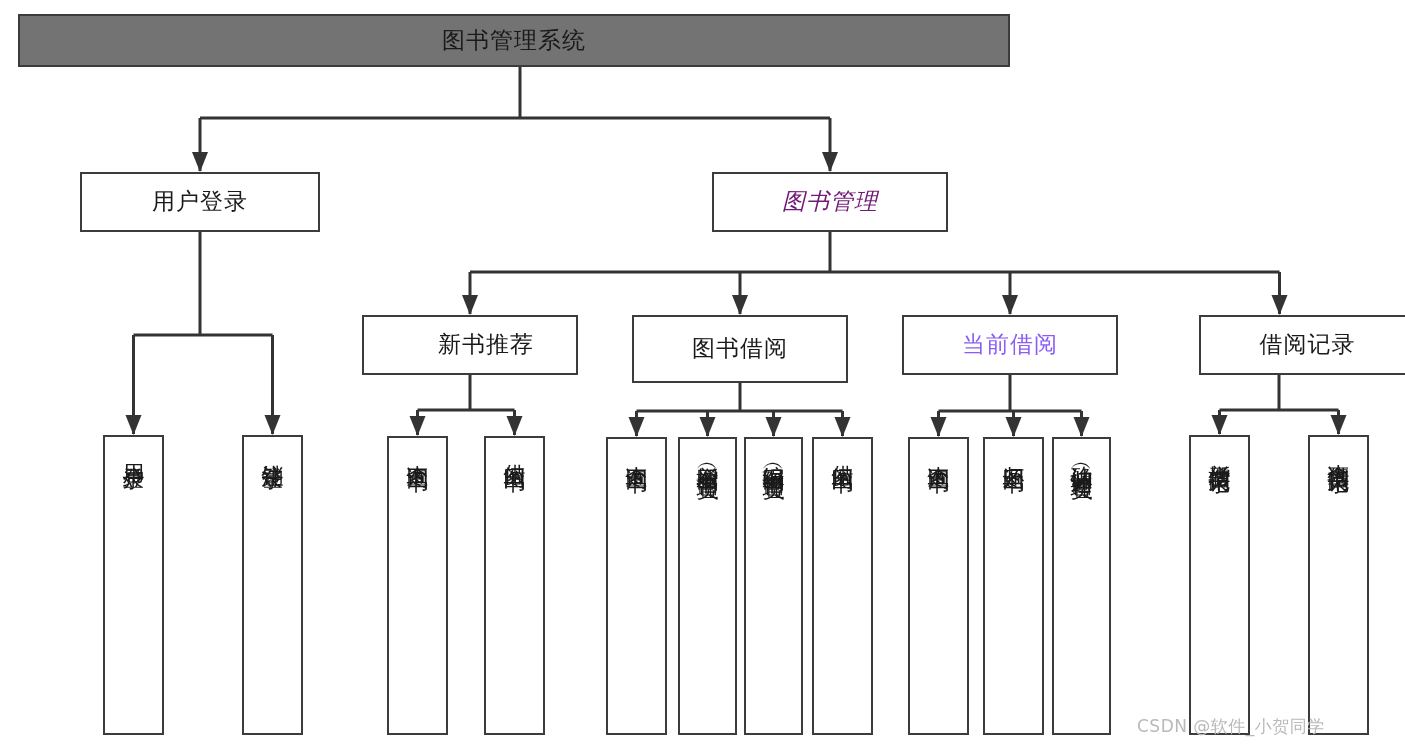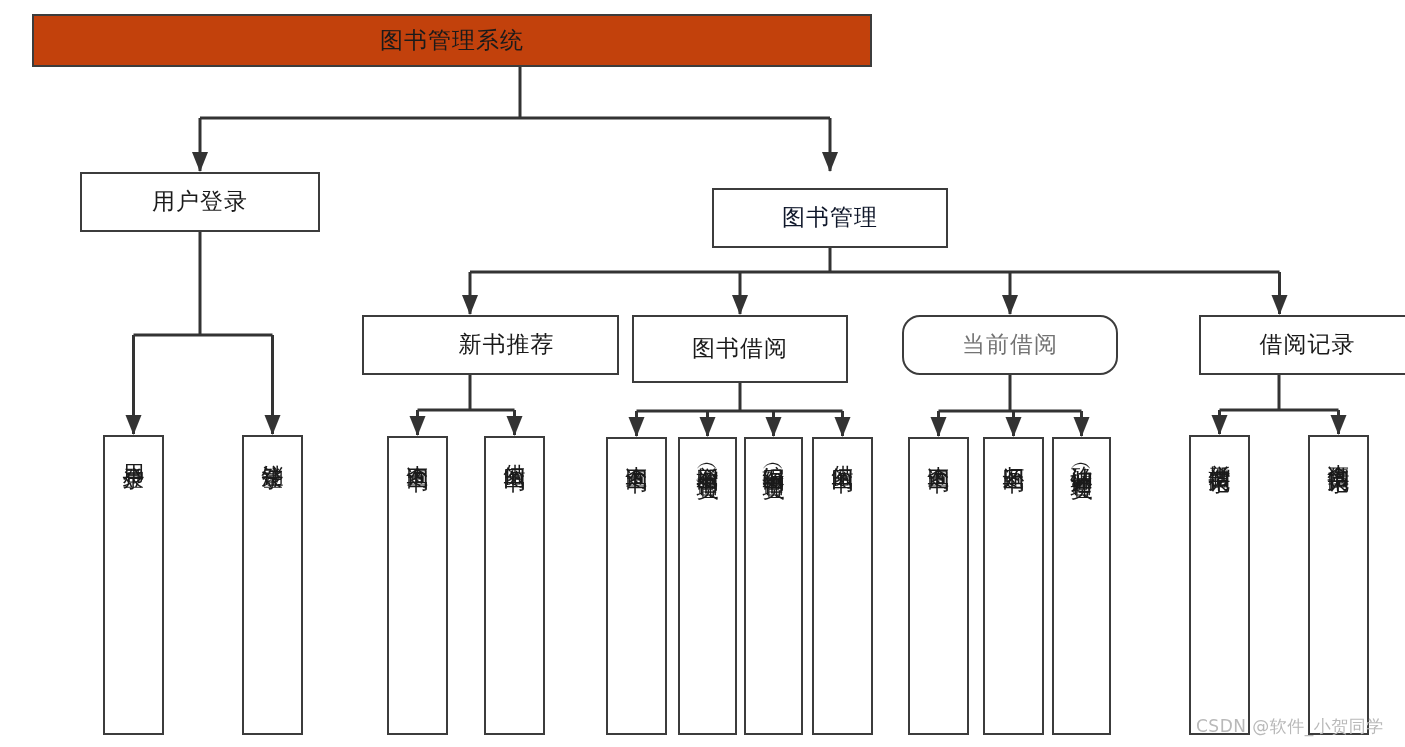--- a/index.html
+++ b/index.html
@@ -112,36 +112,36 @@
       <line x1="1081.5" y1="411" x2="1081.5" y2="436" stroke="#333333" stroke-width="3"></line>
       <polygon points="1073.5,417 1089.5,417 1081.5,437" fill="#333333"></polygon>
       <line x1="1279" y1="375" x2="1279" y2="410" stroke="#333333" stroke-width="3"></line>
       <line x1="1219.5" y1="410" x2="1338.5" y2="410" stroke="#333333" stroke-width="3"></line>
       <line x1="1219.5" y1="410" x2="1219.5" y2="434" stroke="#333333" stroke-width="3"></line>
       <polygon points="1211.5,415 1227.5,415 1219.5,435" fill="#333333"></polygon>
       <line x1="1338.5" y1="410" x2="1338.5" y2="434" stroke="#333333" stroke-width="3"></line>
       <polygon points="1330.5,415 1346.5,415 1338.5,435" fill="#333333"></polygon>
     </svg>
   <div id="node-layer">
-      <div class="node horiz" style="left: 32px; top: 14px; width: 840px; height: 53px; border-color: rgb(60, 60, 60); background: #c2410c; color: rgb(26, 26, 26);">
+      <div class="node horiz" style="left: 18px; top: 14px; width: 992px; height: 53px; border-color: rgb(60, 60, 60); background: #737373; color: rgb(26, 26, 26);">
         <span>图书管理系统</span>
       </div>
       <div class="node horiz" style="left: 80px; top: 172px; width: 240px; height: 60px; border-color: rgb(60, 60, 60); background: rgb(255, 255, 255); color: rgb(26, 26, 26);">
         <span>用户登录</span>
       </div>
-      <div class="node horiz" style="left: 712px; top: 188px; width: 236px; height: 60px; border-color: rgb(60, 60, 60); background: rgb(255, 255, 255); color: #0f172a;">
+      <div class="node horiz" style="left: 712px; top: 172px; width: 236px; height: 60px; border-color: rgb(60, 60, 60); background: rgb(255, 255, 255); color: #701a75; font-style: italic;">
         <span>图书管理</span>
       </div>
-      <div class="node horiz" style="left: 362px; top: 315px; width: 257px; height: 60px; border-color: rgb(60, 60, 60); background: rgb(255, 255, 255); color: rgb(26, 26, 26); padding-left: 32px;">
+      <div class="node horiz" style="left: 362px; top: 315px; width: 216px; height: 60px; border-color: rgb(60, 60, 60); background: rgb(255, 255, 255); color: rgb(26, 26, 26); padding-left: 32px;">
         <span>新书推荐</span>
       </div>
       <div class="node horiz" style="left: 632px; top: 315px; width: 216px; height: 68px; border-color: rgb(60, 60, 60); background: rgb(255, 255, 255); color: rgb(26, 26, 26);">
         <span>图书借阅</span>
       </div>
-      <div class="node horiz" style="left: 902px; top: 315px; width: 216px; height: 60px; border-color: rgb(60, 60, 60); background: rgb(255, 255, 255); color: #737373; border-radius: 18px;">
+      <div class="node horiz" style="left: 902px; top: 315px; width: 216px; height: 60px; border-color: rgb(60, 60, 60); background: rgb(255, 255, 255); color: #8b5cf6;">
         <span>当前借阅</span>
       </div>
       <div class="node horiz" style="left: 1171px; top: 315px; width: 217px; height: 60px; border-color: rgb(60, 60, 60); background: rgb(255, 255, 255); color: rgb(26, 26, 26); margin-left: 28px;">
         <span>借阅记录</span>
       </div>
       <div class="node vert" style="left: 103px; top: 435px; width: 61px; height: 300px; border-color: rgb(60, 60, 60); background: rgb(255, 255, 255); color: rgb(26, 26, 26);">
         <span class="vtext">用户登录</span>
       </div>
       <div class="node vert" style="left: 242px; top: 435px; width: 61px; height: 300px; border-color: rgb(60, 60, 60); background: rgb(255, 255, 255); color: rgb(26, 26, 26);">
         <span class="vtext">注销登录</span>
@@ -173,14 +173,14 @@
       <div class="node vert" style="left: 1052px; top: 437px; width: 59px; height: 298px; border-color: rgb(60, 60, 60); background: rgb(255, 255, 255); color: rgb(26, 26, 26);">
         <span class="vtext">确认归还（管理员）</span>
       </div>
       <div class="node vert" style="left: 1189px; top: 435px; width: 61px; height: 300px; border-color: rgb(60, 60, 60); background: rgb(255, 255, 255); color: rgb(26, 26, 26);">
         <span class="vtext">新增借阅记录</span>
       </div>
       <div class="node vert" style="left: 1308px; top: 435px; width: 61px; height: 300px; border-color: rgb(60, 60, 60); background: rgb(255, 255, 255); color: rgb(26, 26, 26);">
         <span class="vtext">查询借阅记录</span>
       </div>
     </div>
-  <div class="watermark" style="left:1196px; top:715px;">CSDN @软件_小贺同学</div>
+  <div class="watermark" style="left:1137px; top:715px;">CSDN @软件_小贺同学</div>
 </div>
 
 </body></html>

